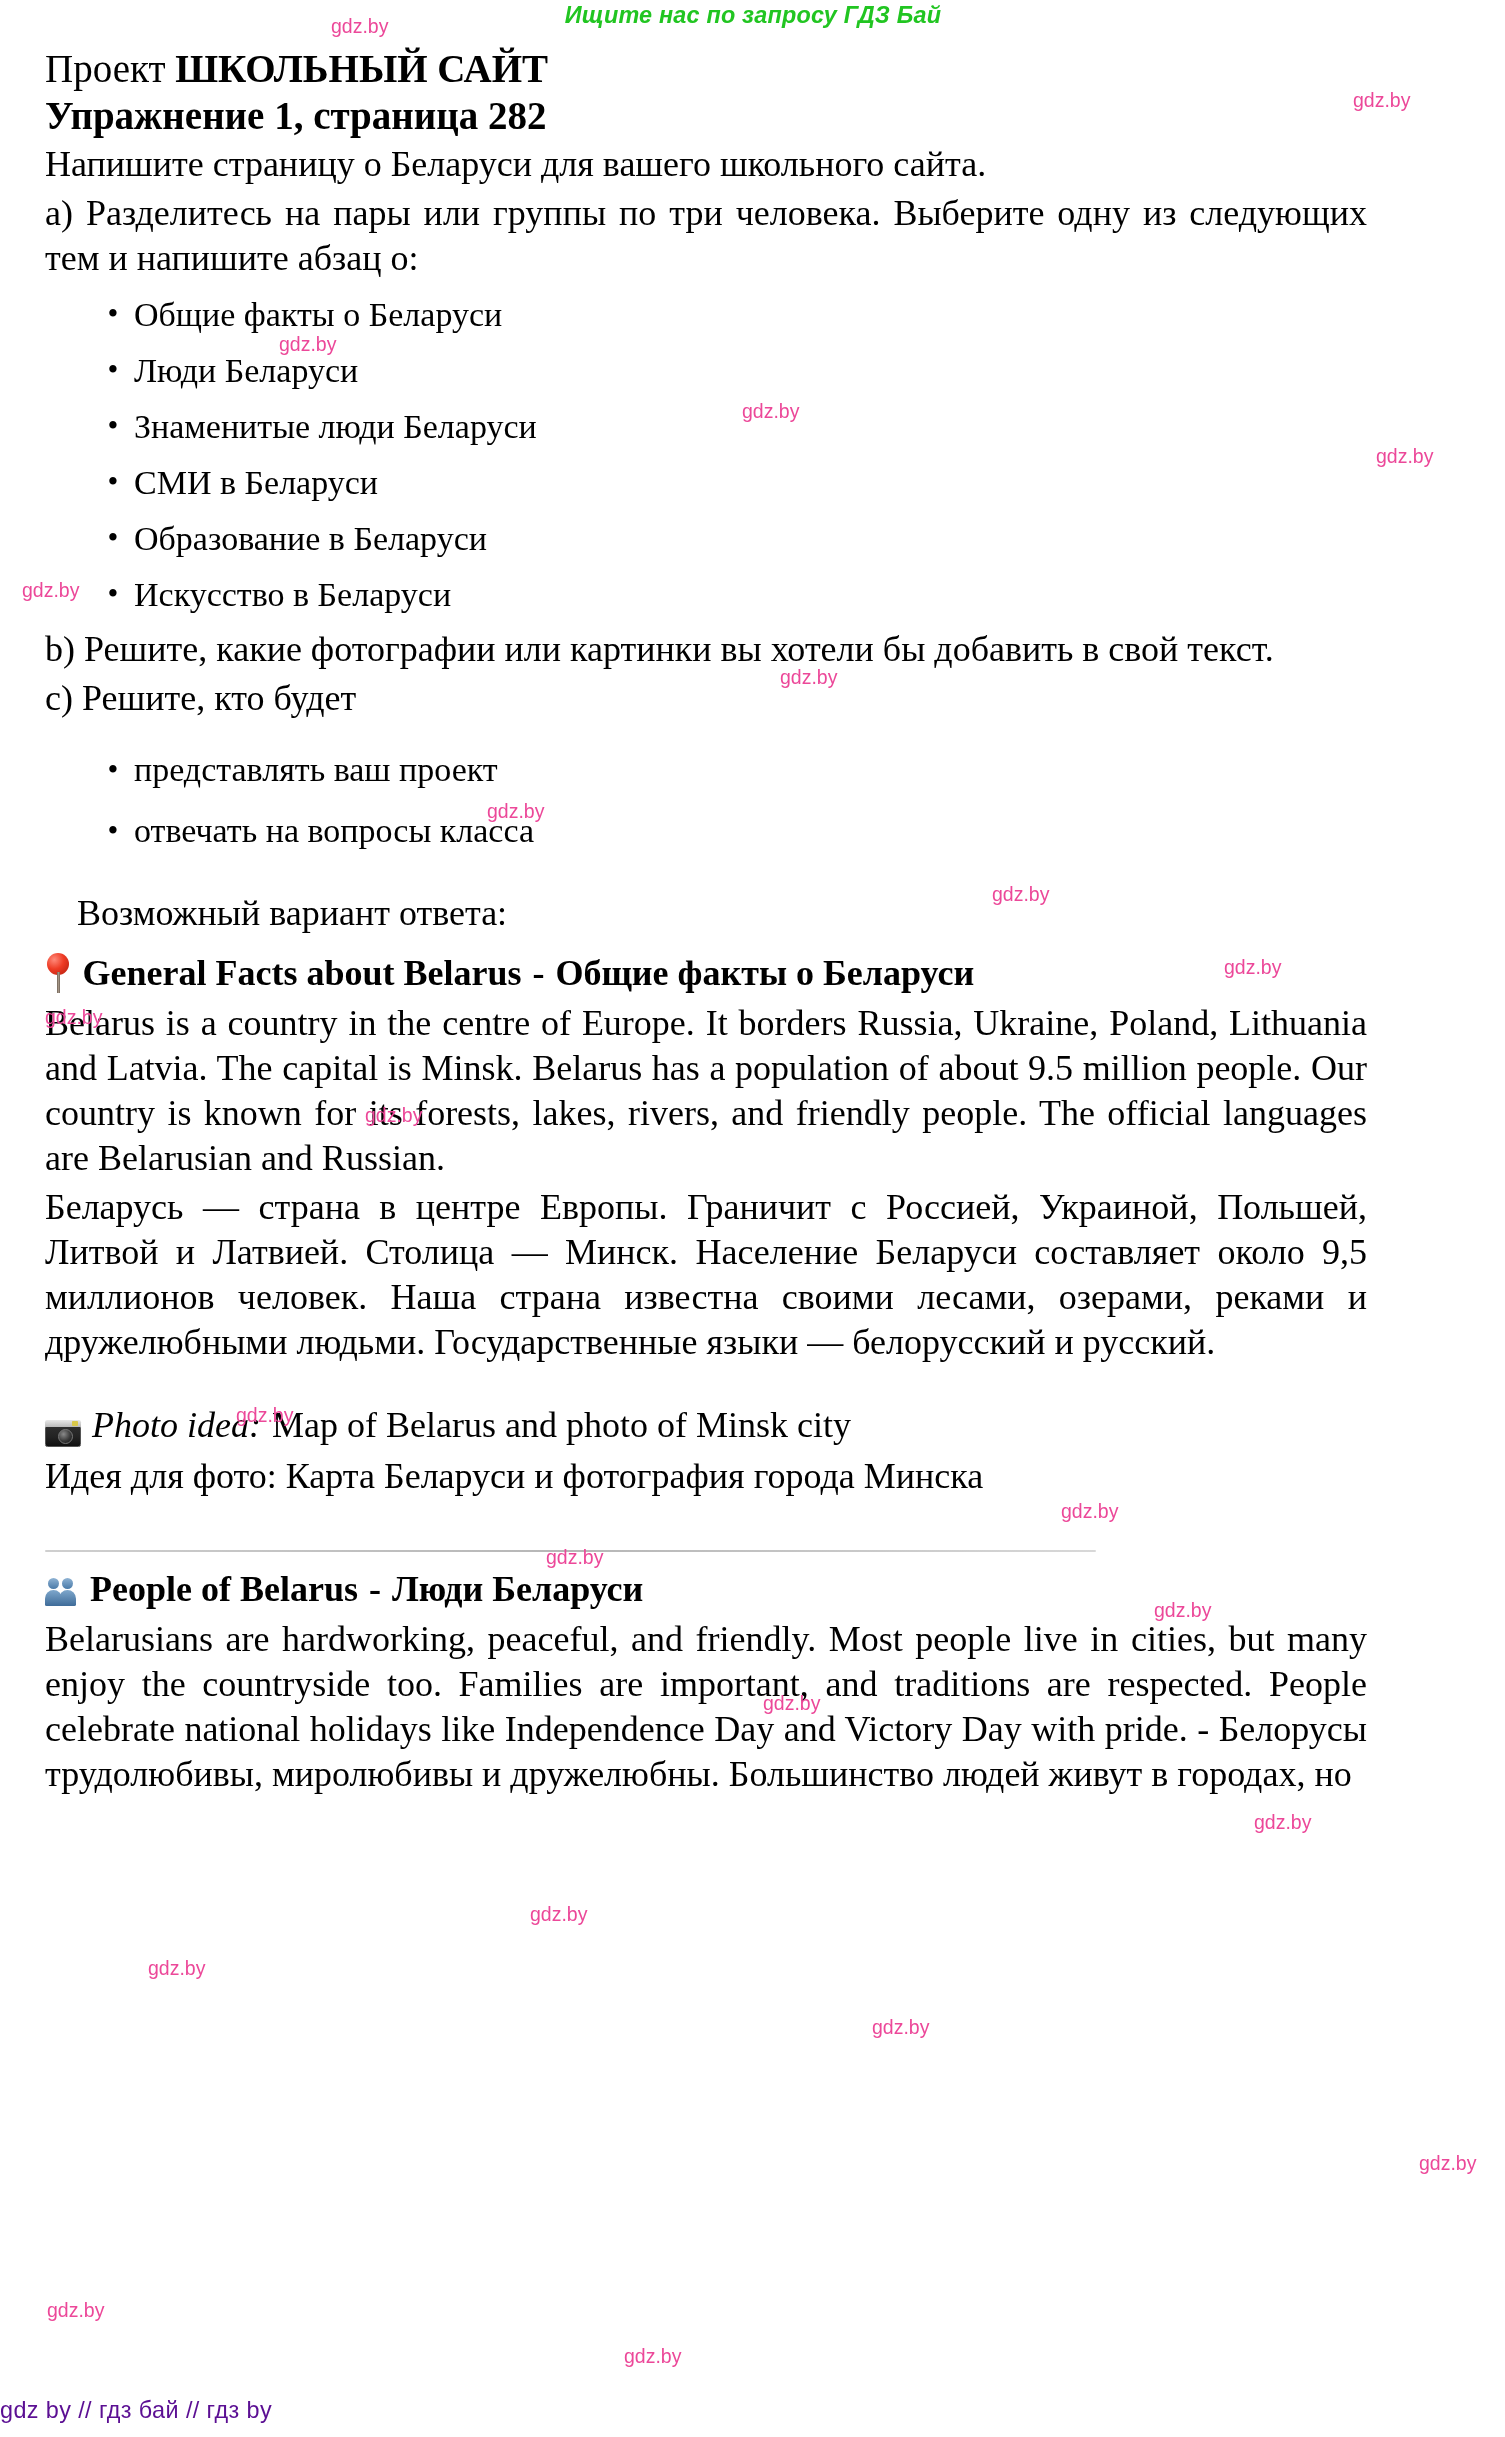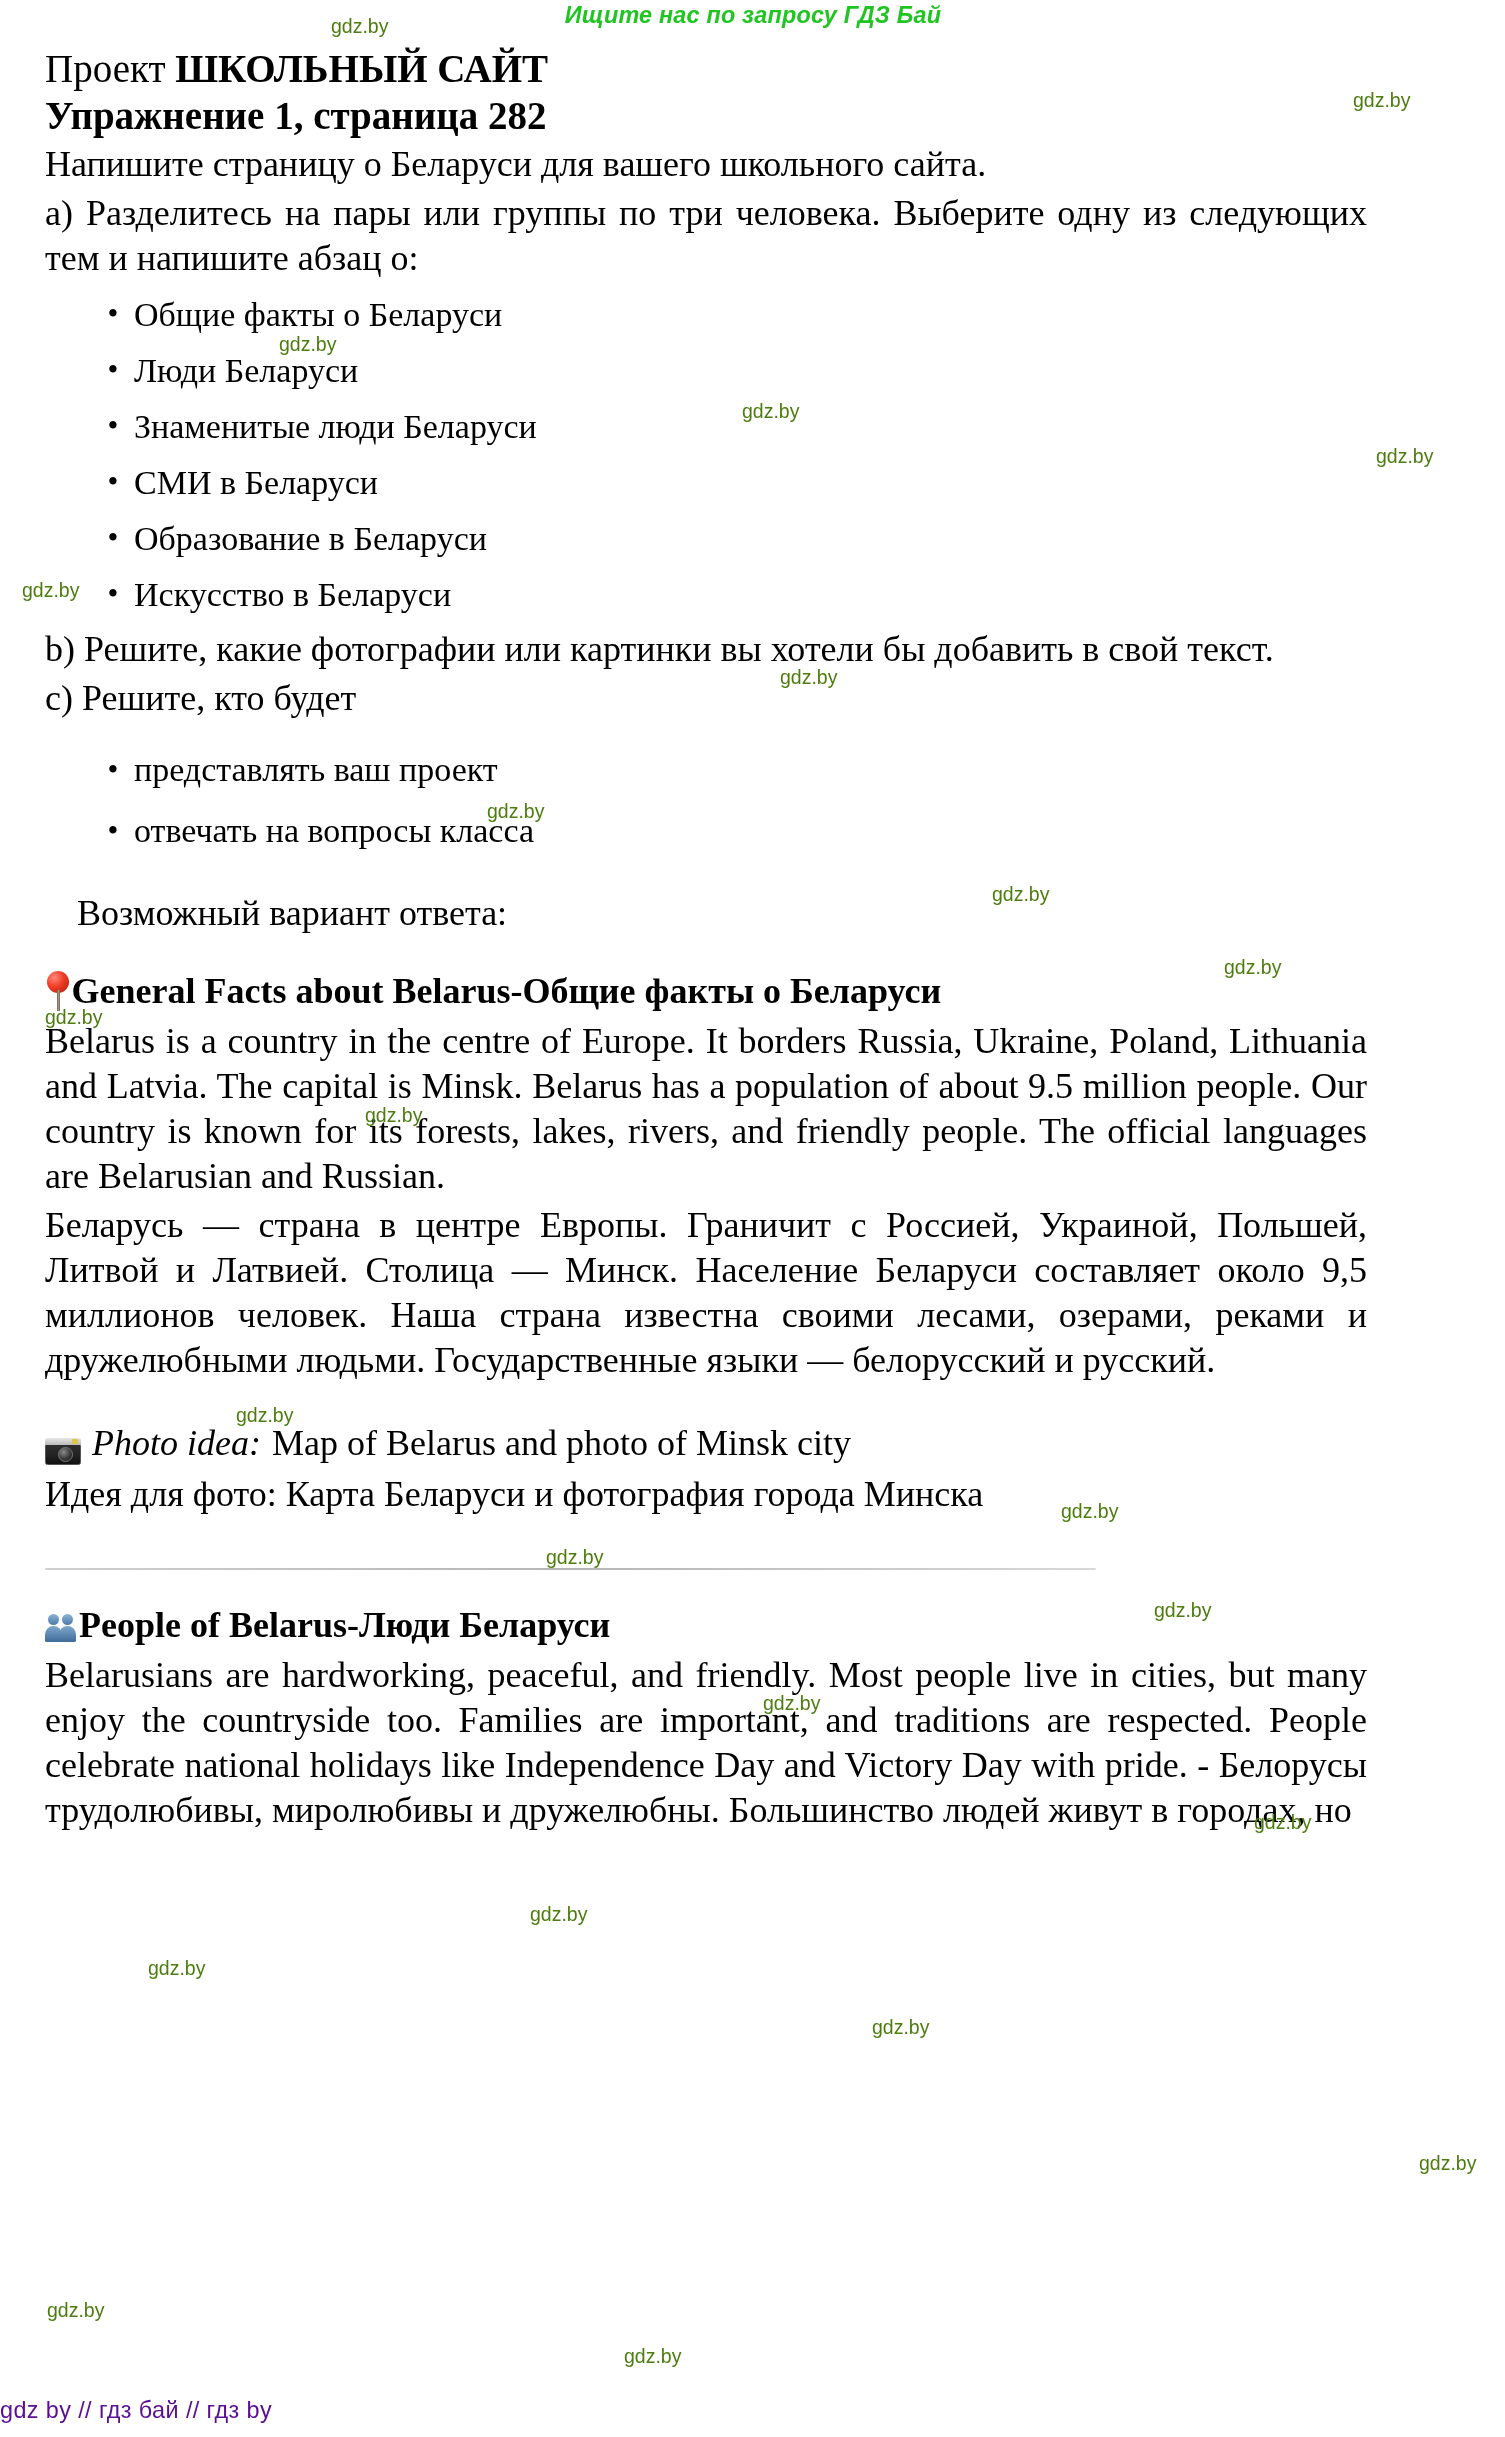--- a/index.html
+++ b/index.html
@@ -100,23 +100,24 @@
     line-height: 45px;
     margin-top: 30px;
     margin-left: 32px;
   }
 
   
   .answer-heading {
     font-size: 36px;
     line-height: 48px;
     font-weight: 700;
-    margin-top: 31px;
+    margin-top: 13px;
     display: flex;
     align-items: center;
+    gap: 11px;
     white-space: nowrap;
   }
   .answer-heading .emoji {
     font-size: 33px;
     line-height: 1;
     display: inline-block;
   }
 
   .photo-idea {
     font-size: 36px;
@@ -213,21 +214,21 @@
     border-radius: 8.6px 8.6px 1.6px 1.6px;
     background: linear-gradient(to bottom, #7ea7cc, #3f6c99);
   }
 
   
   .wm {
     position: absolute;
     font-family: "Liberation Sans", "DejaVu Sans", sans-serif;
     font-size: 19.5px;
     line-height: 19.5px;
-    color: #4d7c0f;
+    color: #ec4899;
     white-space: nowrap;
     pointer-events: none;
     z-index: 5;
   }
 
   
   .footer {
     position: absolute;
     left: 0;
     bottom: 14px;

